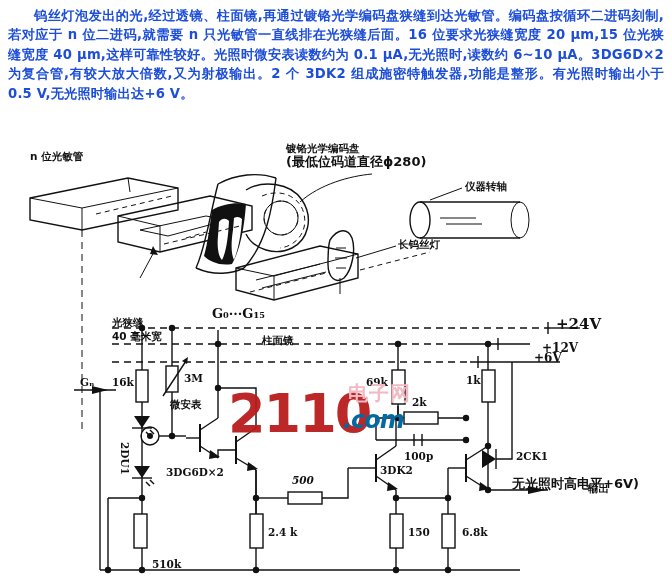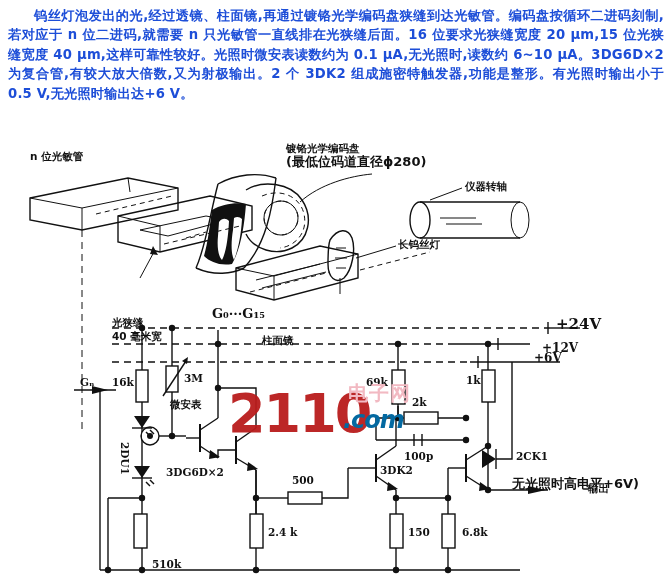--- a/index.html
+++ b/index.html
@@ -305,21 +305,21 @@
   <span class="lbl lat" style="left:534px;top:234px;font-size:12px;">+6V</span>
 
   <span class="lbl lat" style="left:80px;top:258px;">Gₙ</span>
 
   <span class="lbl lat" style="left:112px;top:258px;">16k</span>
   <span class="lbl lat" style="left:184px;top:254px;">3M</span>
   <span class="lbl" style="left:170px;top:280px;">微安表</span>
   <span class="lbl lat" style="left:118px;top:324px;writing-mode:vertical-rl;letter-spacing:0;">2DU1</span>
   <span class="lbl lat" style="left:166px;top:348px;">3DG6D×2</span>
   <span class="lbl lat" style="left:152px;top:408px;margin-top:32px;">510k</span>
-  <span class="lbl lat" style="left:292px;top:356px;">500</span>
+  <span class="lbl lat" style="left:292px;top:356px;font-style:italic;">500</span>
   <span class="lbl lat" style="left:268px;top:408px;">2.4 k</span>
   <span class="lbl lat" style="left:366px;top:258px;">69k</span>
   <span class="lbl lat" style="left:412px;top:278px;">2k</span>
   <span class="lbl lat" style="left:404px;top:332px;">100p</span>
   <span class="lbl lat" style="left:380px;top:346px;">3DK2</span>
   <span class="lbl lat" style="left:408px;top:408px;">150</span>
   <span class="lbl lat" style="left:462px;top:408px;">6.8k</span>
   <span class="lbl lat" style="left:466px;top:256px;">1k</span>
   <span class="lbl lat" style="left:516px;top:332px;">2CK1</span>
 

